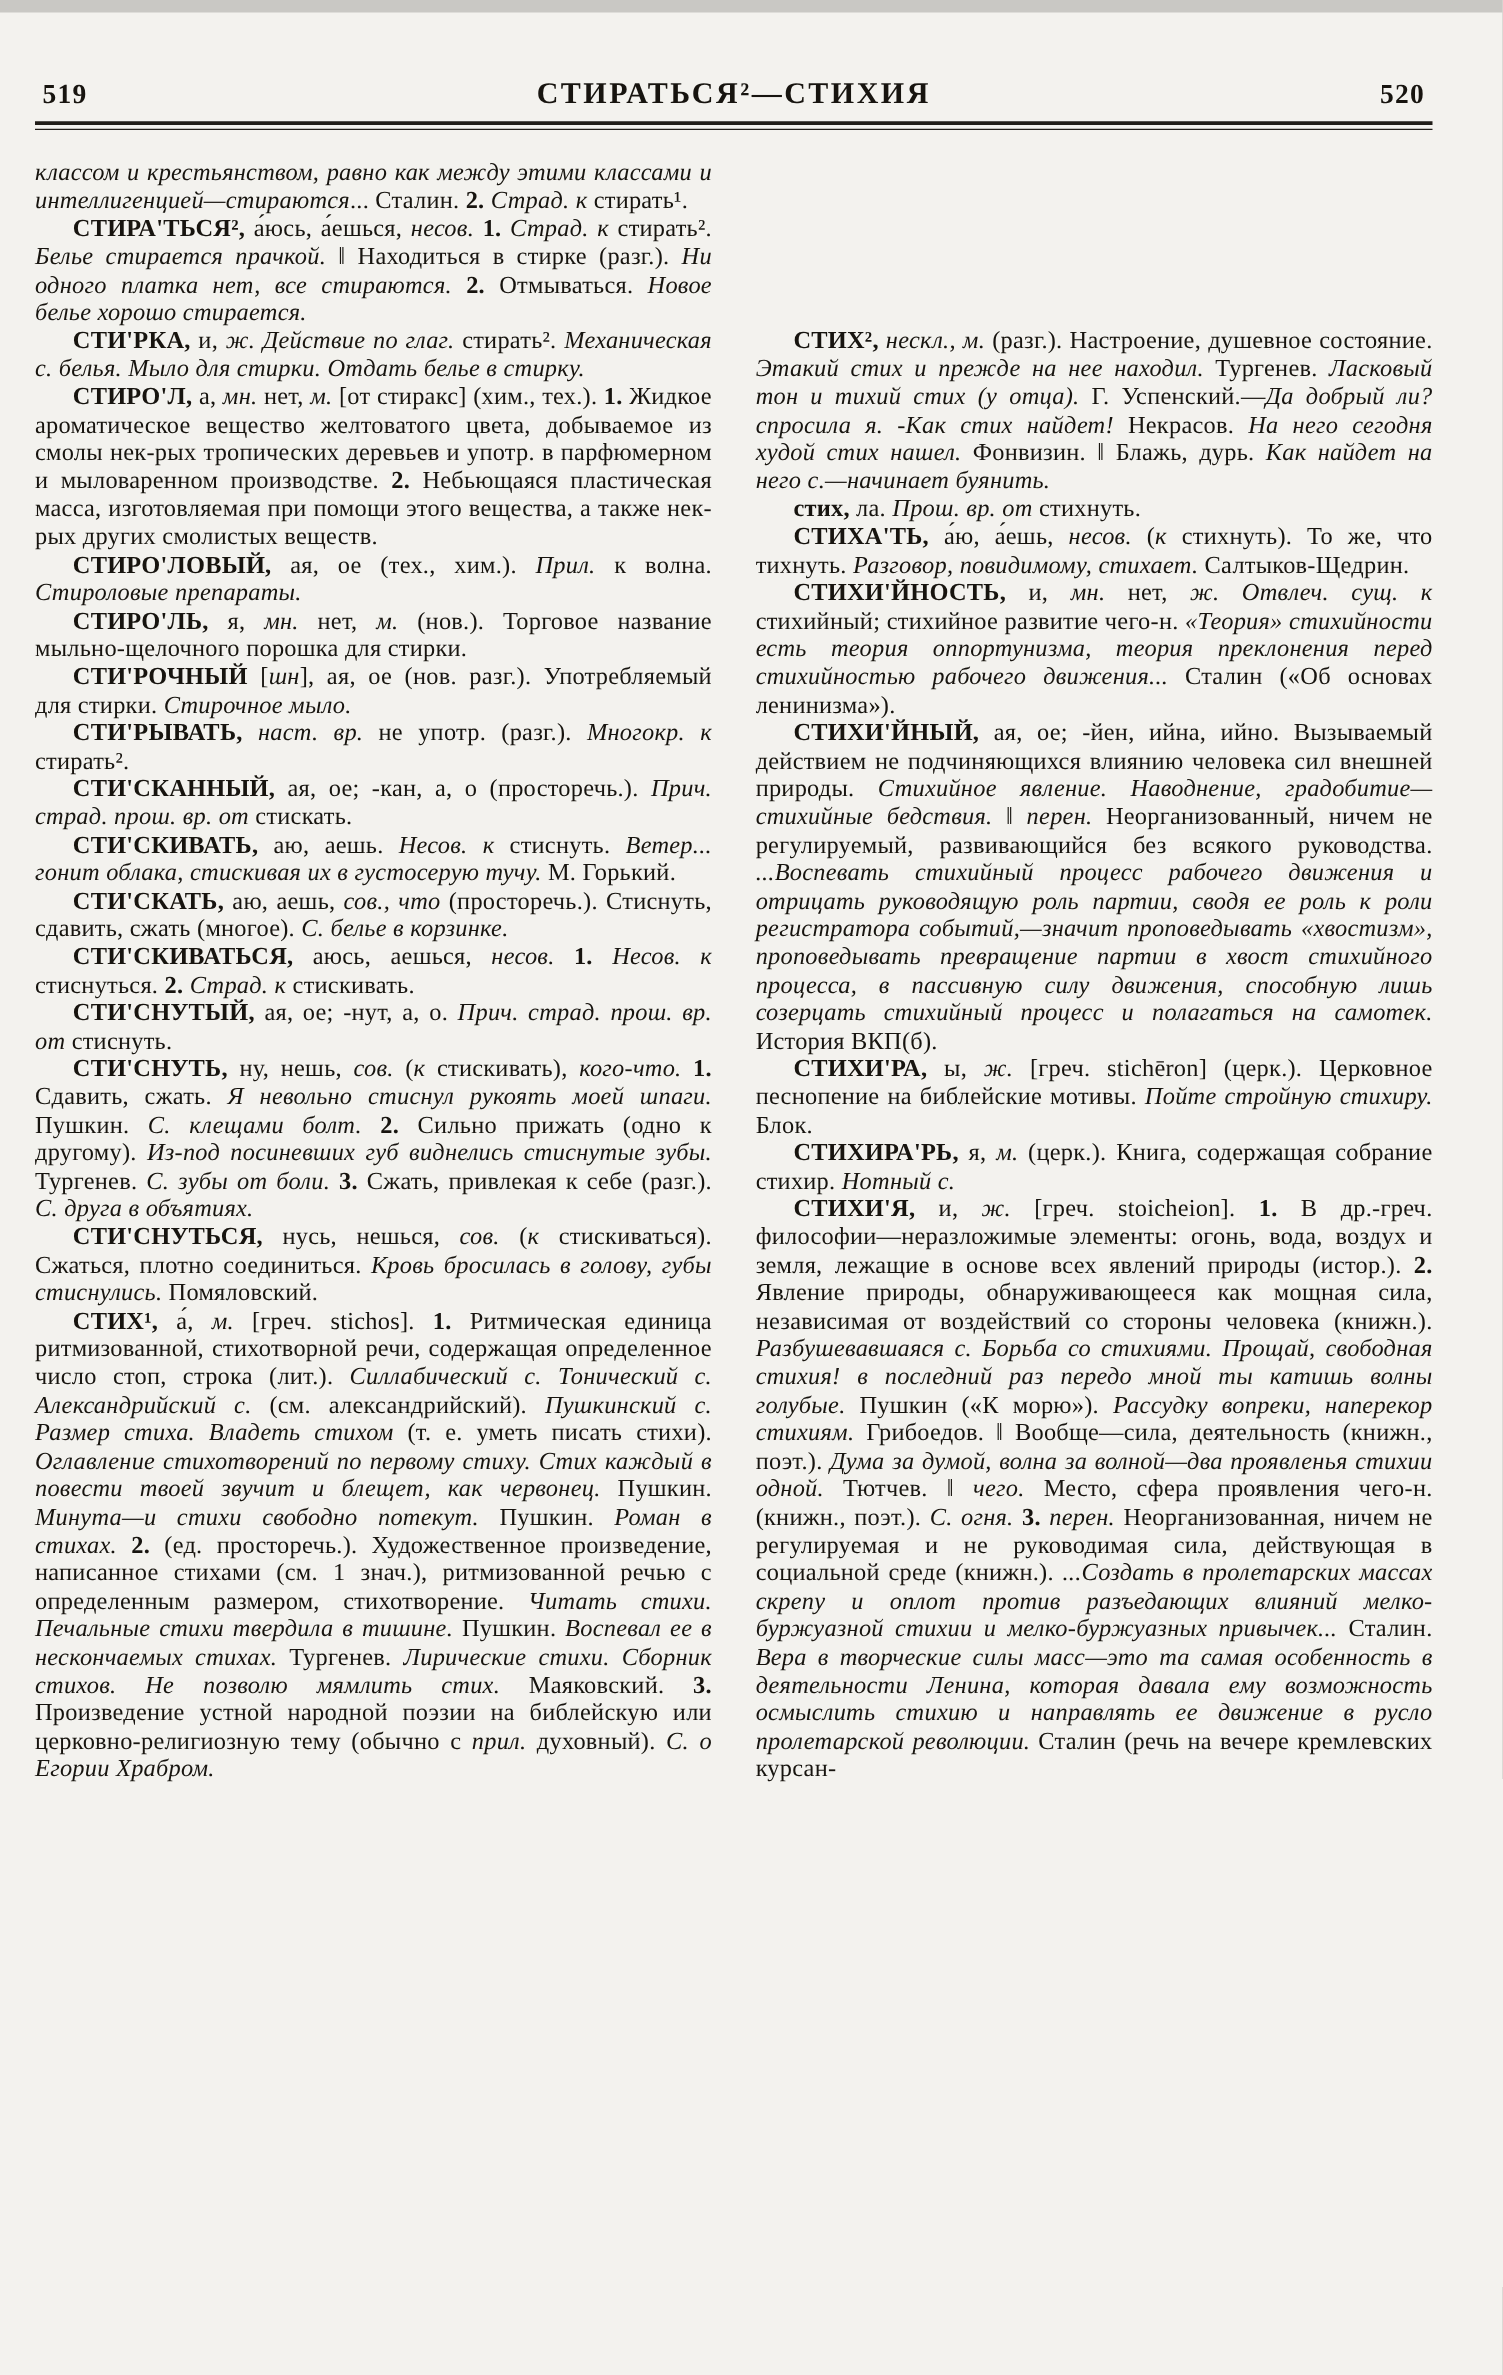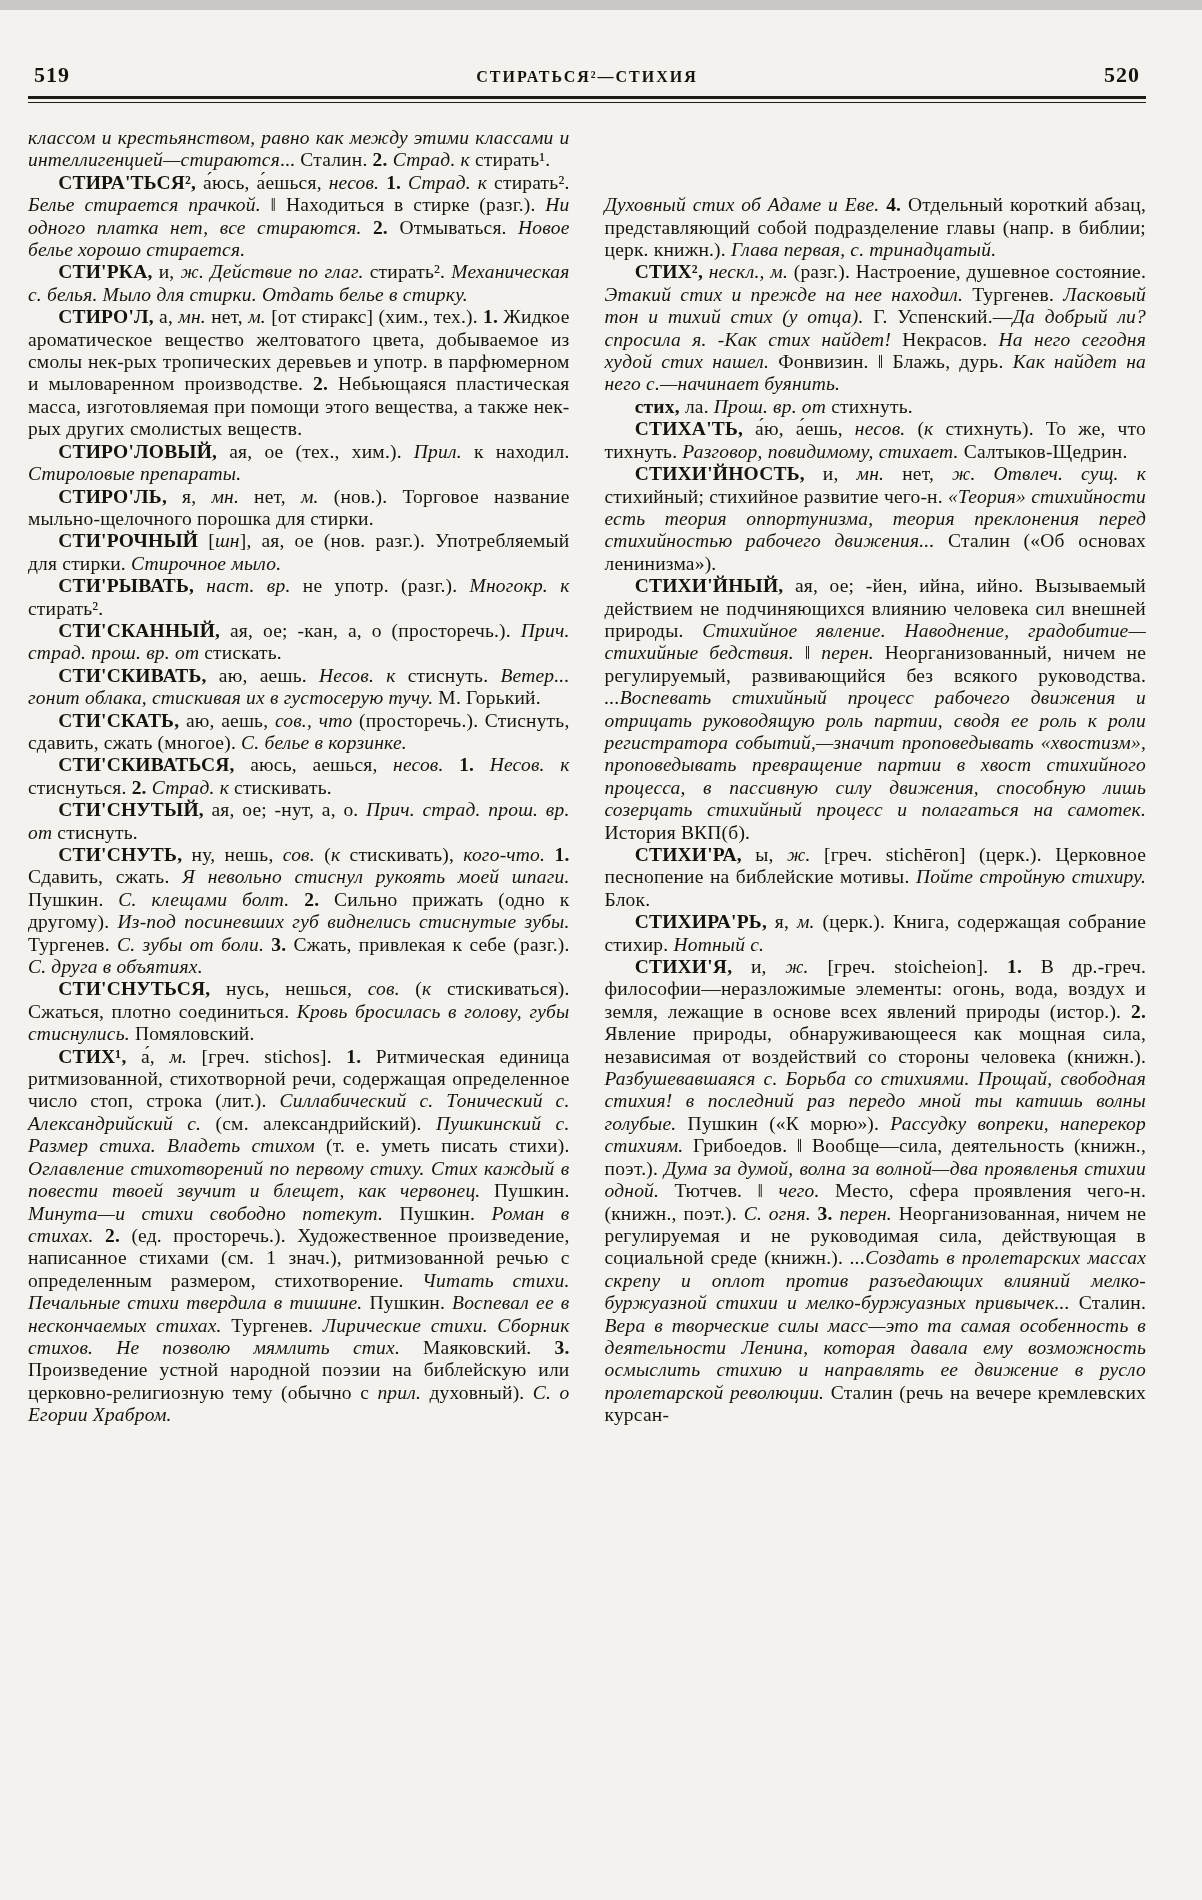--- a/index.html
+++ b/index.html
@@ -18,21 +18,21 @@
     padding:52px 56px 36px 28px;
     overflow:hidden;
     font-family:"Liberation Serif","DejaVu Serif",serif;
   }
   .running-head{
     display:flex;justify-content:space-between;align-items:baseline;
     font-weight:bold;
     padding:0 6px 8px 6px;
   }
   .pageno{font-size:22px;letter-spacing:1px;}
-  .head-title{font-size:16px;letter-spacing:2px;}
+  .head-title{font-size:24px;letter-spacing:2px;}
   .head-rule{
     height:3px;
     border-top:3px solid var(--rule);
     border-bottom:1px solid var(--rule);
     margin-bottom:24px;
   }
   .columns{display:flex;align-items:flex-end;}
   .column{
     width:50%;
     box-sizing:border-box;
@@ -58,36 +58,35 @@
     <span class="head-title">СТИРАТЬСЯ²—СТИХИЯ</span>
     <span class="pageno">520</span>
   </div>
   <div class="head-rule"></div>
   <div class="columns">
     <div class="column left">
         <p class="entry no-indent"><span class="seg-i">классом и крестьянством, равно как между этими классами и интеллигенцией—стираются</span><span class="seg-r">... Сталин. </span><span class="seg-b">2. </span><span class="seg-i">Страд. к </span><span class="seg-r">стирать¹.</span></p>
         <p class="entry"><span class="seg-b">СТИРА'ТЬСЯ², </span><span class="seg-r">а́юсь, а́ешься, </span><span class="seg-i">несов. </span><span class="seg-b">1. </span><span class="seg-i">Страд. к </span><span class="seg-r">стирать². </span><span class="seg-i">Белье стирается прачкой. </span><span class="seg-r">‖ Находиться в стирке (разг.). </span><span class="seg-i">Ни одного платка нет, все стираются. </span><span class="seg-b">2. </span><span class="seg-r">Отмываться. </span><span class="seg-i">Новое белье хорошо стирается.</span></p>
         <p class="entry"><span class="seg-b">СТИ'РКА, </span><span class="seg-r">и, </span><span class="seg-i">ж. Действие по глаг. </span><span class="seg-r">стирать². </span><span class="seg-i">Механическая с. белья. Мыло для стирки. Отдать белье в стирку.</span></p>
         <p class="entry"><span class="seg-b">СТИРО'Л, </span><span class="seg-r">а, </span><span class="seg-i">мн. </span><span class="seg-r">нет, </span><span class="seg-i">м. </span><span class="seg-r">[от стиракс] (хим., тех.). </span><span class="seg-b">1. </span><span class="seg-r">Жидкое ароматическое вещество желтоватого цвета, добываемое из смолы нек-рых тропических деревьев и употр. в парфюмерном и мыловаренном производстве. </span><span class="seg-b">2. </span><span class="seg-r">Небьющаяся пластическая масса, изготовляемая при помощи этого вещества, а также нек-рых других смолистых веществ.</span></p>
-        <p class="entry"><span class="seg-b">СТИРО'ЛОВЫЙ, </span><span class="seg-r">ая, ое (тех., хим.). </span><span class="seg-i">Прил. </span><span class="seg-r">к находил. </span><span class="seg-i">Стироловые препараты.</span></p>
+        <p class="entry"><span class="seg-b">СТИРО'ЛОВЫЙ, </span><span class="seg-r">ая, ое (тех., хим.). </span><span class="seg-i">Прил. </span><span class="seg-r">к волна. </span><span class="seg-i">Стироловые препараты.</span></p>
         <p class="entry"><span class="seg-b">СТИРО'ЛЬ, </span><span class="seg-r">я, </span><span class="seg-i">мн. </span><span class="seg-r">нет, </span><span class="seg-i">м. </span><span class="seg-r">(нов.). Торговое название мыльно-щелочного порошка для стирки.</span></p>
         <p class="entry"><span class="seg-b">СТИ'РОЧНЫЙ </span><span class="seg-r">[</span><span class="seg-i">шн</span><span class="seg-r">], ая, ое (нов. разг.). Употребляемый для стирки. </span><span class="seg-i">Стирочное мыло.</span></p>
         <p class="entry"><span class="seg-b">СТИ'РЫВАТЬ, </span><span class="seg-i">наст. вр. </span><span class="seg-r">не употр. (разг.). </span><span class="seg-i">Многокр. к </span><span class="seg-r">стирать².</span></p>
         <p class="entry"><span class="seg-b">СТИ'СКАННЫЙ, </span><span class="seg-r">ая, ое; -кан, а, о (просторечь.). </span><span class="seg-i">Прич. страд. прош. вр. от </span><span class="seg-r">стискать.</span></p>
         <p class="entry"><span class="seg-b">СТИ'СКИВАТЬ, </span><span class="seg-r">аю, аешь. </span><span class="seg-i">Несов. к </span><span class="seg-r">стиснуть. </span><span class="seg-i">Ветер... гонит облака, стискивая их в густосерую тучу. </span><span class="seg-r">М. Горький.</span></p>
         <p class="entry"><span class="seg-b">СТИ'СКАТЬ, </span><span class="seg-r">аю, аешь, </span><span class="seg-i">сов., что </span><span class="seg-r">(просторечь.). Стиснуть, сдавить, сжать (многое). </span><span class="seg-i">С. белье в корзинке.</span></p>
         <p class="entry"><span class="seg-b">СТИ'СКИВАТЬСЯ, </span><span class="seg-r">аюсь, аешься, </span><span class="seg-i">несов. </span><span class="seg-b">1. </span><span class="seg-i">Несов. к </span><span class="seg-r">стиснуться. </span><span class="seg-b">2. </span><span class="seg-i">Страд. к </span><span class="seg-r">стискивать.</span></p>
         <p class="entry"><span class="seg-b">СТИ'СНУТЫЙ, </span><span class="seg-r">ая, ое; -нут, а, о. </span><span class="seg-i">Прич. страд. прош. вр. от </span><span class="seg-r">стиснуть.</span></p>
         <p class="entry"><span class="seg-b">СТИ'СНУТЬ, </span><span class="seg-r">ну, нешь, </span><span class="seg-i">сов. </span><span class="seg-r">(</span><span class="seg-i">к </span><span class="seg-r">стискивать), </span><span class="seg-i">кого-что. </span><span class="seg-b">1. </span><span class="seg-r">Сдавить, сжать. </span><span class="seg-i">Я невольно стиснул рукоять моей шпаги. </span><span class="seg-r">Пушкин. </span><span class="seg-i">С. клещами болт. </span><span class="seg-b">2. </span><span class="seg-r">Сильно прижать (одно к другому). </span><span class="seg-i">Из-под посиневших губ виднелись стиснутые зубы. </span><span class="seg-r">Тургенев. </span><span class="seg-i">С. зубы от боли. </span><span class="seg-b">3. </span><span class="seg-r">Сжать, привлекая к себе (разг.). </span><span class="seg-i">С. друга в объятиях.</span></p>
         <p class="entry"><span class="seg-b">СТИ'СНУТЬСЯ, </span><span class="seg-r">нусь, нешься, </span><span class="seg-i">сов. </span><span class="seg-r">(</span><span class="seg-i">к </span><span class="seg-r">стискиваться). Сжаться, плотно соединиться. </span><span class="seg-i">Кровь бросилась в голову, губы стиснулись. </span><span class="seg-r">Помяловский.</span></p>
         <p class="entry"><span class="seg-b">СТИХ¹, </span><span class="seg-r">а́, </span><span class="seg-i">м. </span><span class="seg-r">[греч. stichos]. </span><span class="seg-b">1. </span><span class="seg-r">Ритмическая единица ритмизованной, стихотворной речи, содержащая определенное число стоп, строка (лит.). </span><span class="seg-i">Силлабический с. Тонический с. Александрийский с. </span><span class="seg-r">(см. александрийский). </span><span class="seg-i">Пушкинский с. Размер стиха. Владеть стихом </span><span class="seg-r">(т. е. уметь писать стихи). </span><span class="seg-i">Оглавление стихотворений по первому стиху. Стих каждый в повести твоей звучит и блещет, как червонец. </span><span class="seg-r">Пушкин. </span><span class="seg-i">Минута—и стихи свободно потекут. </span><span class="seg-r">Пушкин. </span><span class="seg-i">Роман в стихах. </span><span class="seg-b">2. </span><span class="seg-r">(ед. просторечь.). Художественное произведение, написанное стихами (см. 1 знач.), ритмизованной речью с определенным размером, стихотворение. </span><span class="seg-i">Читать стихи. Печальные стихи твердила в тишине. </span><span class="seg-r">Пушкин. </span><span class="seg-i">Воспевал ее в нескончаемых стихах. </span><span class="seg-r">Тургенев. </span><span class="seg-i">Лирические стихи. Сборник стихов. Не позволю мямлить стих. </span><span class="seg-r">Маяковский. </span><span class="seg-b">3. </span><span class="seg-r">Произведение устной народной поэзии на библейскую или церковно-религиозную тему (обычно с </span><span class="seg-i">прил. </span><span class="seg-r">духовный). </span><span class="seg-i">С. о Егории Храбром.</span></p>
       </div>
     <div class="col-divider"></div>
     <div class="column right">
-        <p class="entry no-indent"><span class="seg-i">Духовный стих об Адаме и Еве. </span><span class="seg-b">4. </span><span class="seg-r">Отдельный короткий абзац, представляющий собой подразделение главы (напр. в библии; церк. книжн.). </span><span class="seg-i">Глава первая, с. тринадцатый.</span></p>
         <p class="entry"><span class="seg-b">СТИХ², </span><span class="seg-i">нескл., м. </span><span class="seg-r">(разг.). Настроение, душевное состояние. </span><span class="seg-i">Этакий стих и прежде на нее находил. </span><span class="seg-r">Тургенев. </span><span class="seg-i">Ласковый тон и тихий стих (у отца). </span><span class="seg-r">Г. Успенский.—</span><span class="seg-i">Да добрый ли? спросила я. -Как стих найдет! </span><span class="seg-r">Некрасов. </span><span class="seg-i">На него сегодня худой стих нашел. </span><span class="seg-r">Фонвизин. ‖ Блажь, дурь. </span><span class="seg-i">Как найдет на него с.—начинает буянить.</span></p>
         <p class="entry"><span class="seg-b">стих, </span><span class="seg-r">ла. </span><span class="seg-i">Прош. вр. от </span><span class="seg-r">стихнуть.</span></p>
         <p class="entry"><span class="seg-b">СТИХА'ТЬ, </span><span class="seg-r">а́ю, а́ешь, </span><span class="seg-i">несов. </span><span class="seg-r">(</span><span class="seg-i">к </span><span class="seg-r">стихнуть). То же, что тихнуть. </span><span class="seg-i">Разговор, повидимому, стихает. </span><span class="seg-r">Салтыков-Щедрин.</span></p>
         <p class="entry"><span class="seg-b">СТИХИ'ЙНОСТЬ, </span><span class="seg-r">и, </span><span class="seg-i">мн. </span><span class="seg-r">нет, </span><span class="seg-i">ж. Отвлеч. сущ. к </span><span class="seg-r">стихийный; стихийное развитие чего-н. </span><span class="seg-i">«Теория» стихийности есть теория оппортунизма, теория преклонения перед стихийностью рабочего движения... </span><span class="seg-r">Сталин («Об основах ленинизма»).</span></p>
         <p class="entry"><span class="seg-b">СТИХИ'ЙНЫЙ, </span><span class="seg-r">ая, ое; -йен, ийна, ийно. Вызываемый действием не подчиняющихся влиянию человека сил внешней природы. </span><span class="seg-i">Стихийное явление. Наводнение, градобитие—стихийные бедствия. </span><span class="seg-r">‖ </span><span class="seg-i">перен. </span><span class="seg-r">Неорганизованный, ничем не регулируемый, развивающийся без всякого руководства. </span><span class="seg-i">...Воспевать стихийный процесс рабочего движения и отрицать руководящую роль партии, сводя ее роль к роли регистратора событий,—значит проповедывать «хвостизм», проповедывать превращение партии в хвост стихийного процесса, в пассивную силу движения, способную лишь созерцать стихийный процесс и полагаться на самотек. </span><span class="seg-r">История ВКП(б).</span></p>
         <p class="entry"><span class="seg-b">СТИХИ'РА, </span><span class="seg-r">ы, </span><span class="seg-i">ж. </span><span class="seg-r">[греч. stichēron] (церк.). Церковное песнопение на библейские мотивы. </span><span class="seg-i">Пойте стройную стихиру. </span><span class="seg-r">Блок.</span></p>
         <p class="entry"><span class="seg-b">СТИХИРА'РЬ, </span><span class="seg-r">я, </span><span class="seg-i">м. </span><span class="seg-r">(церк.). Книга, содержащая собрание стихир. </span><span class="seg-i">Нотный с.</span></p>
         <p class="entry"><span class="seg-b">СТИХИ'Я, </span><span class="seg-r">и, </span><span class="seg-i">ж. </span><span class="seg-r">[греч. stoicheion]. </span><span class="seg-b">1. </span><span class="seg-r">В др.-греч. философии—неразложимые элементы: огонь, вода, воздух и земля, лежащие в основе всех явлений природы (истор.). </span><span class="seg-b">2. </span><span class="seg-r">Явление природы, обнаруживающееся как мощная сила, независимая от воздействий со стороны человека (книжн.). </span><span class="seg-i">Разбушевавшаяся с. Борьба со стихиями. Прощай, свободная стихия! в последний раз передо мной ты катишь волны голубые. </span><span class="seg-r">Пушкин («К морю»). </span><span class="seg-i">Рассудку вопреки, наперекор стихиям. </span><span class="seg-r">Грибоедов. ‖ Вообще—сила, деятельность (книжн., поэт.). </span><span class="seg-i">Дума за думой, волна за волной—два проявленья стихии одной. </span><span class="seg-r">Тютчев. ‖ </span><span class="seg-i">чего. </span><span class="seg-r">Место, сфера проявления чего-н. (книжн., поэт.). </span><span class="seg-i">С. огня. </span><span class="seg-b">3. </span><span class="seg-i">перен. </span><span class="seg-r">Неорганизованная, ничем не регулируемая и не руководимая сила, действующая в социальной среде (книжн.). </span><span class="seg-i">...Создать в пролетарских массах скрепу и оплот против разъедающих влияний мелко-буржуазной стихии и мелко-буржуазных привычек... </span><span class="seg-r">Сталин. </span><span class="seg-i">Вера в творческие силы масс—это та самая особенность в деятельности Ленина, которая давала ему возможность осмыслить стихию и направлять ее движение в русло пролетарской революции. </span><span class="seg-r">Сталин (речь на вечере кремлевских курсан-</span></p>
       </div>
   </div>

